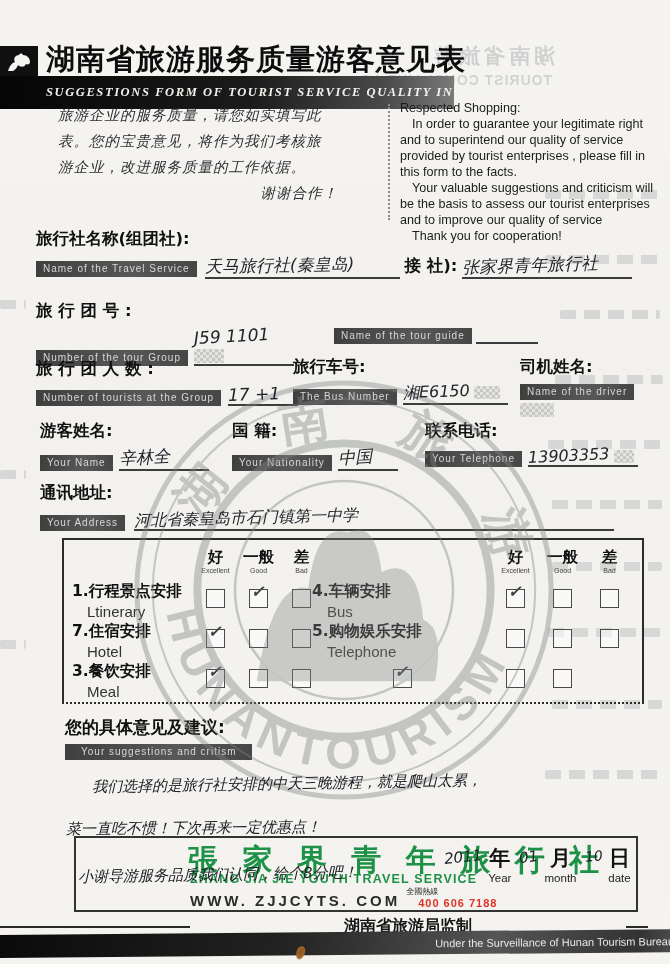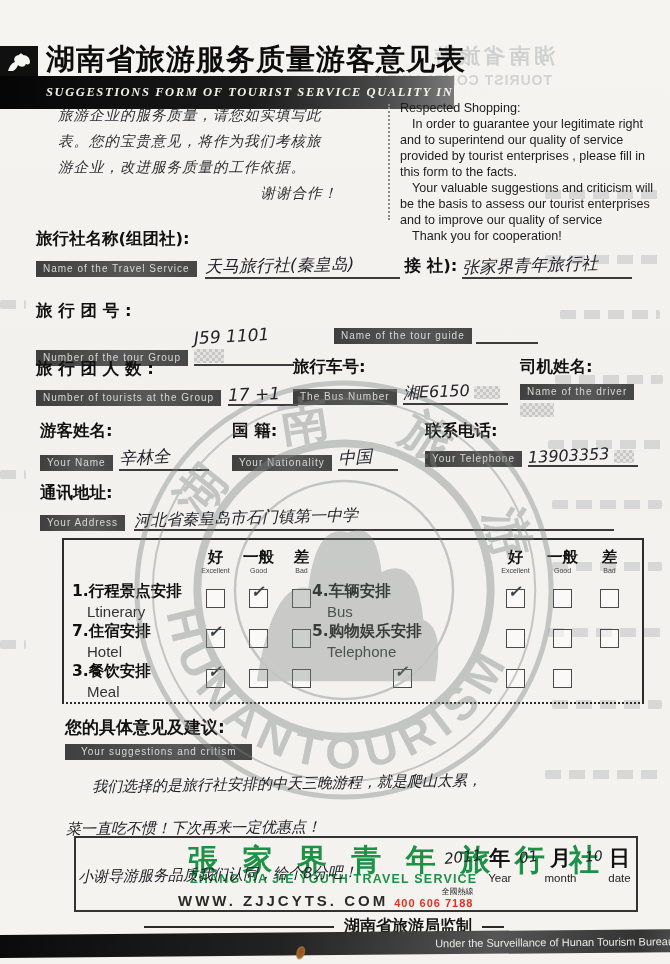--- a/index.html
+++ b/index.html
@@ -41,21 +41,21 @@
   .cbox span{position:absolute;left:1px;top:-5px;font-style:italic;}
   
   .sug-line{font-style:italic;color:#202028;font-size:15px;white-space:nowrap;z-index:6;}
   
   .foot-box{border:2px solid #333;}
   .green{color:#1d9246;}
   .company-cn{font-family:"DejaVu Sans",sans-serif;font-weight:bold;font-size:30px;letter-spacing:7px;white-space:nowrap;}
   .company-en{font-weight:bold;font-size:12.5px;letter-spacing:1.2px;white-space:nowrap;}
   .site{font-weight:bold;font-size:15px;letter-spacing:3px;color:#2b2b2b;white-space:nowrap;}
   .hotline-label{font-size:8px;color:#222;}
-  .hotline{font-weight:bold;font-size:11px;color:#e03224;letter-spacing:1px;}
+  .hotline{font-weight:bold;font-size:11px;color:#e03224;letter-spacing:1px;margin-left:12px;}
   .date-cn{font-family:"DejaVu Sans",sans-serif;font-weight:bold;font-size:21px;color:#111;}
   .date-en{font-size:11.5px;color:#222;text-align:center;}
   .dunit{display:flex;flex-direction:column;align-items:center;margin-left:6px;}
   
   .superv-line{height:2px;background:#2a2a2a;}
   .superv-cn{font-family:"DejaVu Sans",sans-serif;font-weight:bold;font-size:16px;color:#151515;white-space:nowrap;}
   .darkbar{background:linear-gradient(100deg,#0a0a0a 0%,#222 40%,#555 70%,#333 90%,#666 100%);
     color:#e8e8e4;font-size:11px;display:flex;align-items:center;justify-content:flex-end;padding-right:34px;
     transform:rotate(-0.5deg);}
   .stamp{color:#7d8480;opacity:.4;z-index:5;pointer-events:none;}
@@ -268,21 +268,21 @@
   <div class="abs" style="left:65px;top:742px;">
     <span class="strip" style="padding-left:16px;padding-right:16px;">Your suggestions and critism</span>
   </div>
   <div class="abs sug-line hand" style="left:92px;top:772px;transform:rotate(-1deg);">我们选择的是旅行社安排的中天三晚游程，就是爬山太累，</div>
   <div class="abs sug-line hand" style="left:66px;top:798px;transform:rotate(-0.5deg);">菜一直吃不惯！下次再来一定优惠点！</div>
   <div class="abs sug-line hand" style="left:78px;top:824px;transform:rotate(-1deg);">小谢导游服务品质我们认同，给个8分吧！</div>
 
   <div class="abs foot-box" style="left:74px;top:836px;width:560px;height:72px;">
     <div class="abs green company-cn" style="left:112px;top:2px;">張 家 界 青 年 旅 行 社</div>
     <div class="abs green company-en" style="left:114px;top:34px;">ZHANG  JIA  JIE   YOUTH   TRAVEL   SERVICE</div>
-    <div class="abs" style="left:102px;top:50px;display:flex;align-items:flex-end;text-align:right;">
+    <div class="abs" style="left:114px;top:50px;display:flex;align-items:flex-end;">
       <span class="site">WWW. ZJJCYTS. COM</span>
       <span style="display:inline-flex;flex-direction:column;margin-left:6px;line-height:1.1;">
         <span class="hotline-label">全國熱線</span>
         <span class="hotline">400 606 7188</span>
       </span>
     </div>
 
     <div class="abs" style="left:368px;top:6px;display:flex;align-items:flex-start;">
       <span class="hand" style="font-size:15px;margin-top:4px;transform:rotate(-6deg);">2011</span>
       <span class="dunit">
@@ -295,21 +295,21 @@
         <span class="date-en">month</span>
       </span>
       <span class="hand" style="font-size:14px;margin-top:4px;margin-left:8px;transform:rotate(-5deg);">10</span>
       <span class="dunit">
         <span class="date-cn">日</span>
         <span class="date-en">date</span>
       </span>
     </div>
   </div>
 
-  <div class="abs" style="left:0;top:916px;width:648px;display:flex;align-items:center;justify-content:center;text-decoration:underline;">
+  <div class="abs" style="left:0;top:916px;width:648px;display:flex;align-items:center;justify-content:space-between;text-decoration:underline;">
     <div class="superv-line" style="width:190px;margin-right:10px;"></div>
     <div class="superv-cn">湖南省旅游局监制</div>
     <div class="superv-line" style="width:22px;margin-left:10px;"></div>
   </div>
 
   <div class="abs darkbar" style="left:-4px;top:932px;width:678px;height:23px;">
     <span>Under the Surveillance of Hunan Tourism Bureau</span>
   </div>
 
   <div class="abs bug" style="left:296px;top:946px;"></div>

